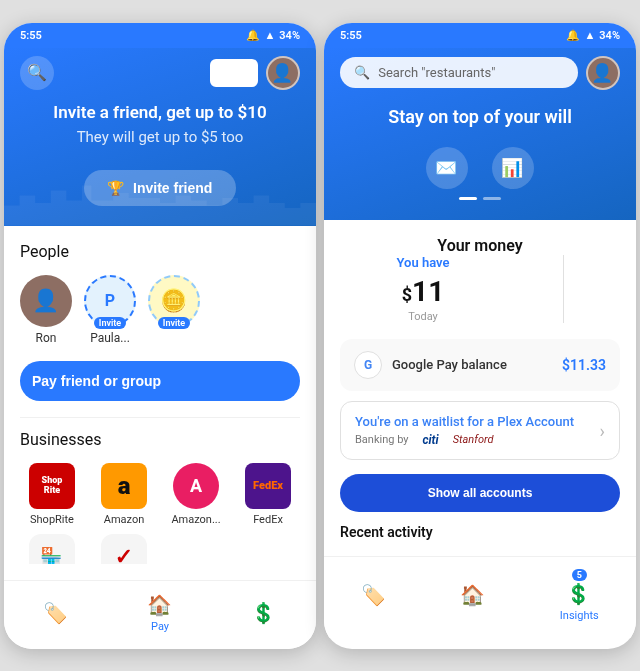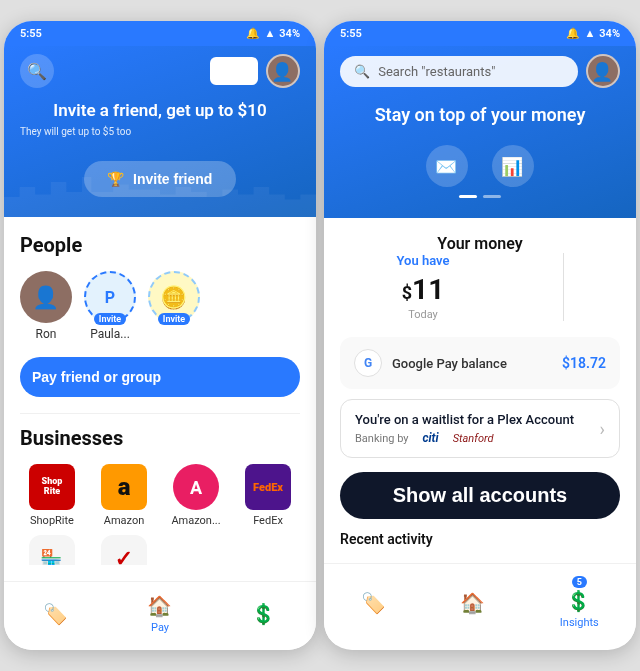--- a/index.html
+++ b/index.html
@@ -88,22 +88,23 @@
       font-size: 18px;
     }
     .invite-headline {
       text-align: center;
       color: white;
       font-size: 17px;
       font-weight: 600;
       margin-bottom: 6px;
     }
     .invite-sub {
+      text-align: center;
       color: rgba(255,255,255,0.85);
-      font-size: 10px;
+      font-size: 15px;
       margin-bottom: 24px;
     }
     .invite-btn {
       display: flex;
       align-items: center;
       justify-content: center;
       gap: 8px;
       background: rgba(255,255,255,0.25);
       border: none;
       border-radius: 24px;
@@ -121,22 +122,22 @@
       right: 0;
       height: 50px;
       background: rgba(255,255,255,0.06);
       clip-path: polygon(0 100%, 0 60%, 5% 60%, 5% 40%, 10% 40%, 10% 55%, 15% 55%, 15% 30%, 20% 30%, 20% 50%, 25% 50%, 25% 20%, 28% 20%, 28% 50%, 35% 50%, 35% 35%, 40% 35%, 40% 45%, 50% 45%, 50% 55%, 55% 55%, 55% 40%, 60% 40%, 60% 50%, 65% 50%, 65% 60%, 70% 60%, 70% 45%, 75% 45%, 75% 55%, 80% 55%, 80% 40%, 85% 40%, 85% 55%, 90% 55%, 90% 65%, 95% 65%, 95% 55%, 100% 55%, 100% 100%);
     }
     .white-body {
       background: white;
       padding: 16px;
     }
     .section-title {
-      font-size: 20px;
-      font-weight: 700;
+      font-size: 16px;
+      font-weight: 400;
       color: #111;
       margin-bottom: 14px;
     }
     .people-row {
       display: flex;
       gap: 12px;
       align-items: flex-start;
       margin-bottom: 16px;
     }
     .person-item {
@@ -393,21 +394,21 @@
       display: flex;
       align-items: center;
       justify-content: space-between;
     }
     .plex-left {
       flex: 1;
     }
     .plex-title {
       font-size: 13px;
       font-weight: 500;
-      color: #0f172a;
+      color: #3b82f6;
       margin-bottom: 4px;
     }
     .plex-banking {
       display: flex;
       align-items: center;
       gap: 14px;
       font-size: 11px;
       color: #777;
     }
     .citi-text {
@@ -421,26 +422,26 @@
       font-size: 11px;
       font-style: italic;
     }
     .chevron-right {
       color: #bbb;
       font-size: 18px;
     }
     .show-accounts-btn {
       display: block;
       width: 100%;
-      background: #0f172a;
+      background: #1d4ed8;
       color: white;
       border: none;
       border-radius: 24px;
       padding: 12px;
-      font-size: 20px;
+      font-size: 12px;
       font-weight: 600;
       cursor: pointer;
       text-align: center;
       margin-bottom: 12px;
     }
     .recent-activity-title {
       font-size: 14px;
       font-weight: 600;
       color: #111;
     }
@@ -644,21 +645,21 @@
     </div>
 
     <div class="blue-header">
       <div class="header-top-right">
         <div class="search-bar-right">
           <span>🔍</span>
           <span>Search "restaurants"</span>
         </div>
         <div class="avatar-circle">👤</div>
       </div>
-      <div class="stay-headline">Stay on top of your money</div>
+      <div class="stay-headline">Stay on top of your will</div>
       <div class="header-icons-row">
         <div class="header-icon-btn">✉️</div>
         <div class="header-icon-btn">📊</div>
       </div>
       <div class="header-indicator-dots">
         <div class="dot active"></div>
         <div class="dot"></div>
       </div>
     </div>
 
@@ -673,21 +674,21 @@
           <div class="money-sub">Today</div>
         </div>
         <div class="money-divider"></div>
       </div>
 
       <div class="gpay-balance-row">
         <div class="gpay-left">
           <div class="gpay-icon">G</div>
           <span>Google Pay balance</span>
         </div>
-        <span class="gpay-amount">$18.72</span>
+        <span class="gpay-amount">$11.33</span>
       </div>
 
       <div class="plex-card">
         <div class="plex-left">
           <div class="plex-title">You're on a waitlist for a Plex Account</div>
           <div class="plex-banking">
             <span>Banking by</span>
             <span class="citi-text">citi</span>
             <span class="stanford-text">Stanford</span>
           </div>

